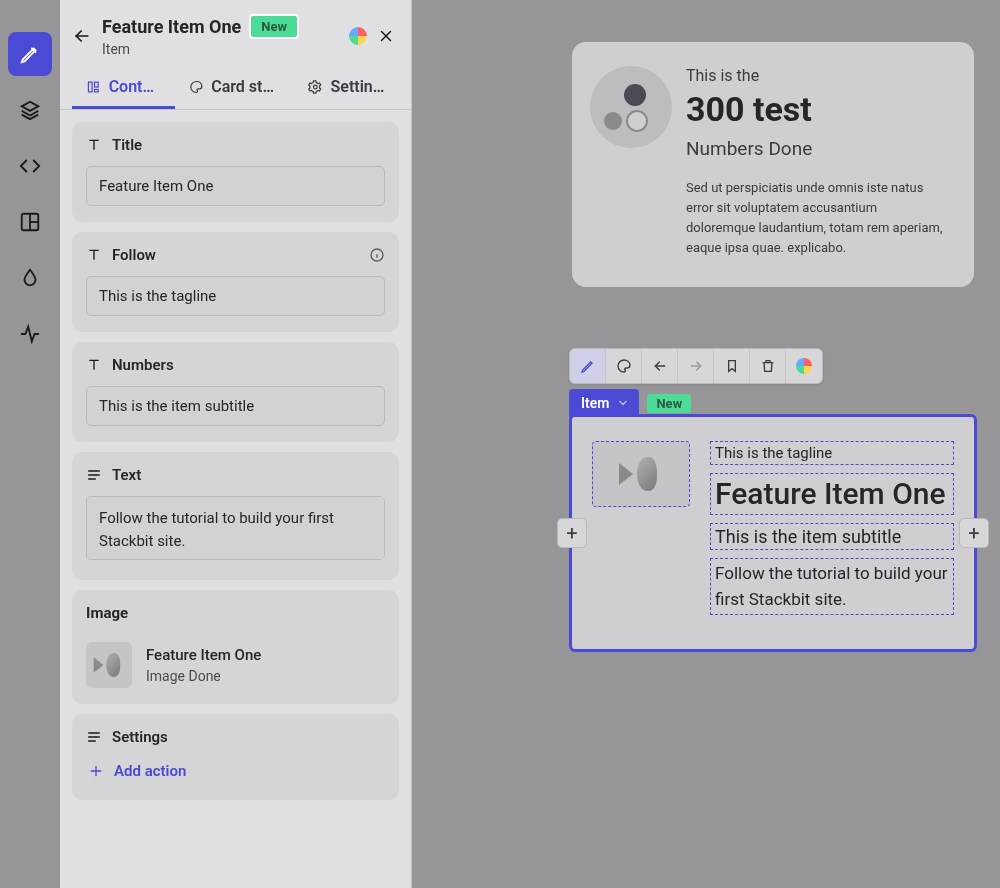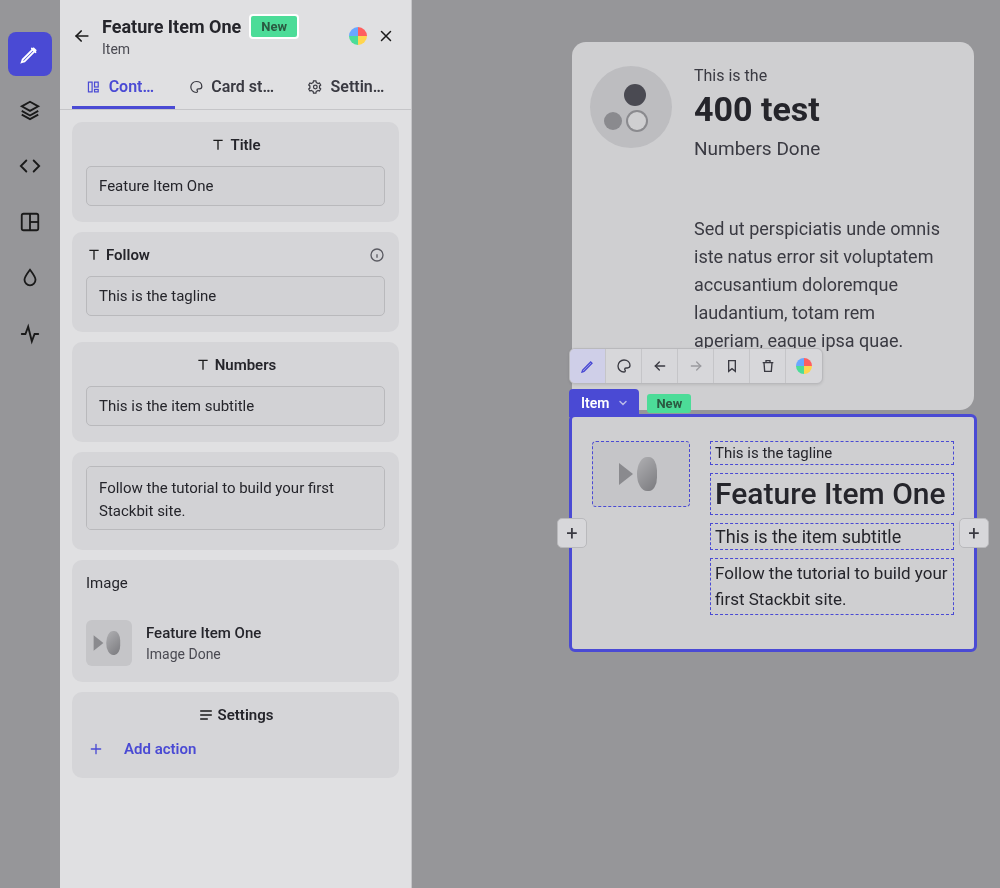--- a/index.html
+++ b/index.html
@@ -108,23 +108,22 @@
   gap: 10px;
 }
 .field-card {
   background: #d5d5d8;
   border-radius: 10px;
   padding: 14px 14px 16px;
 }
 .field-label-row {
   display: flex;
   align-items: center;
-  gap: 4px;
+  gap: 10px;
   margin-bottom: 12px;
-  justify-content: center;
 }
 .field-label {
   font-size: 15px;
   font-weight: 600;
   color: #25252b;
 }
 .info-spacer { flex: 1; }
 .info-icon { color: #5b5b62; }
 
 .text-input {
@@ -134,23 +133,23 @@
   border-radius: 5px;
   padding: 10px 12px;
   font-size: 15px;
   color: #25252b;
   font-family: inherit;
 }
 .text-input.multiline { resize: none; line-height: 1.5; height: 64px; }
 
 .image-field-title {
   font-size: 15px;
-  font-weight: 400;
+  font-weight: 700;
   color: #25252b;
-  margin-bottom: 28px;
+  margin-bottom: 20px;
 }
 .image-row {
   display: flex;
   align-items: center;
   gap: 14px;
 }
 .image-thumb {
   width: 46px; height: 46px;
   background: #c5c5c8;
   border-radius: 6px;
@@ -159,21 +158,21 @@
   justify-content: center;
   overflow: hidden;
 }
 .image-texts { display: flex; flex-direction: column; gap: 4px; }
 .image-name { font-size: 15px; font-weight: 500; color: #25252b; }
 .image-type { font-size: 14px; color: #4a4a52; }
 
 .add-action-btn {
   display: flex;
   align-items: center;
-  gap: 20px;
+  gap: 10px;
   color: #4a4ad4;
   font-size: 15px;
   font-weight: 600;
   cursor: pointer;
   padding: 4px 2px;
 }
 
 
 .canvas {
   flex: 1;
@@ -183,21 +182,21 @@
 
 .card-a {
   position: absolute;
   left: 160px;
   top: 42px;
   width: 402px;
   background: #cfcfd1;
   border-radius: 14px;
   padding: 24px 28px 28px 18px;
   display: flex;
-  gap: 22px;
+  gap: 14px;
 }
 .card-a .avatar {
   width: 82px; height: 82px; border-radius: 50%;
   background: #bdbdc0;
   flex-shrink: 0;
   position: relative;
 }
 .card-a .avatar::before {
   content: '';
   position: absolute;
@@ -210,22 +209,22 @@
   content: '';
   position: absolute;
   left: 14px; top: 46px;
   width: 18px; height: 18px; border-radius: 50%;
   background: #8a8a8e;
   box-shadow: 24px 0 0 -1px transparent, 24px 0 0 0 #cfcfd1, 24px 0 0 2px #8a8a8e;
 }
 .card-a .content { flex: 1; display: flex; flex-direction: column; gap: 4px; }
 .card-a .tagline { font-size: 16px; color: #3a3a42; }
 .card-a .heading { font-size: 34px; font-weight: 700; color: #25252b; margin: 0 0 4px; }
-.card-a .subtitle { font-size: 19px; color: #3a3a42; margin-bottom: 8px; }
-.card-a .body { font-size: 18px; color: #3a3a42; line-height: 1.55; margin-top: 43px; }
+.card-a .subtitle { font-size: 19px; color: #3a3a42; margin-bottom: 14px; }
+.card-a .body { font-size: 13px; color: #3a3a42; line-height: 1.55; }
 
 
 .floating-toolbar {
   position: absolute;
   left: 157px;
   top: 348px;
   display: flex;
   background: #d7d7da;
   border: 1px solid #b9b9bc;
   border-radius: 6px;
@@ -469,20 +468,26 @@
       <div class="field-label-row">
         <svg width="16" height="16" viewBox="0 0 24 24" fill="none" stroke="currentColor" stroke-width="2">
             <path d="M5 5h14M12 5v14"></path>
           </svg>
         <span class="field-label">Numbers</span>
       </div>
       <input class="text-input" value="This is the item subtitle" style="">
     </div>
 
     <div class="field-card">
+      <div class="field-label-row">
+        <svg width="16" height="16" viewBox="0 0 24 24" fill="none" stroke="currentColor" stroke-width="2" stroke-linecap="round">
+            <path d="M4 6h16M4 12h16M4 18h10"></path>
+          </svg>
+        <span class="field-label">Text</span>
+      </div>
       <textarea class="text-input multiline" style="">Follow the tutorial to build your first Stackbit site.</textarea>
     </div>
 
     <div class="field-card">
       <div class="image-field-title">Image</div>
       <div class="image-row">
         <div class="image-thumb">
           <div class="play-shape" style="transform:scale(0.7)"></div>
         </div>
         <div class="image-texts">
@@ -509,21 +514,21 @@
 
   </div>
 </div>
 
 <div class="canvas">
 
   <div class="card-a">
     <div class="avatar"></div>
     <div class="content">
       <div class="tagline">This is the</div>
-      <div class="heading">400 test</div>
+      <div class="heading">300 test</div>
       <div class="subtitle">Numbers Done</div>
       <div class="body">Sed ut perspiciatis unde omnis iste natus error sit voluptatem accusantium doloremque laudantium, totam rem aperiam, eaque ipsa quae. explicabo.</div>
     </div>
   </div>
 
   <div class="floating-toolbar">
     <div class="tb-btn active">
       <svg width="16" height="16" viewBox="0 0 24 24" fill="none" stroke="currentColor" stroke-width="2" stroke-linecap="round">
           <path d="M3 21l3-1 12-12-2-2L4 18l-1 3z"></path>
         </svg>

